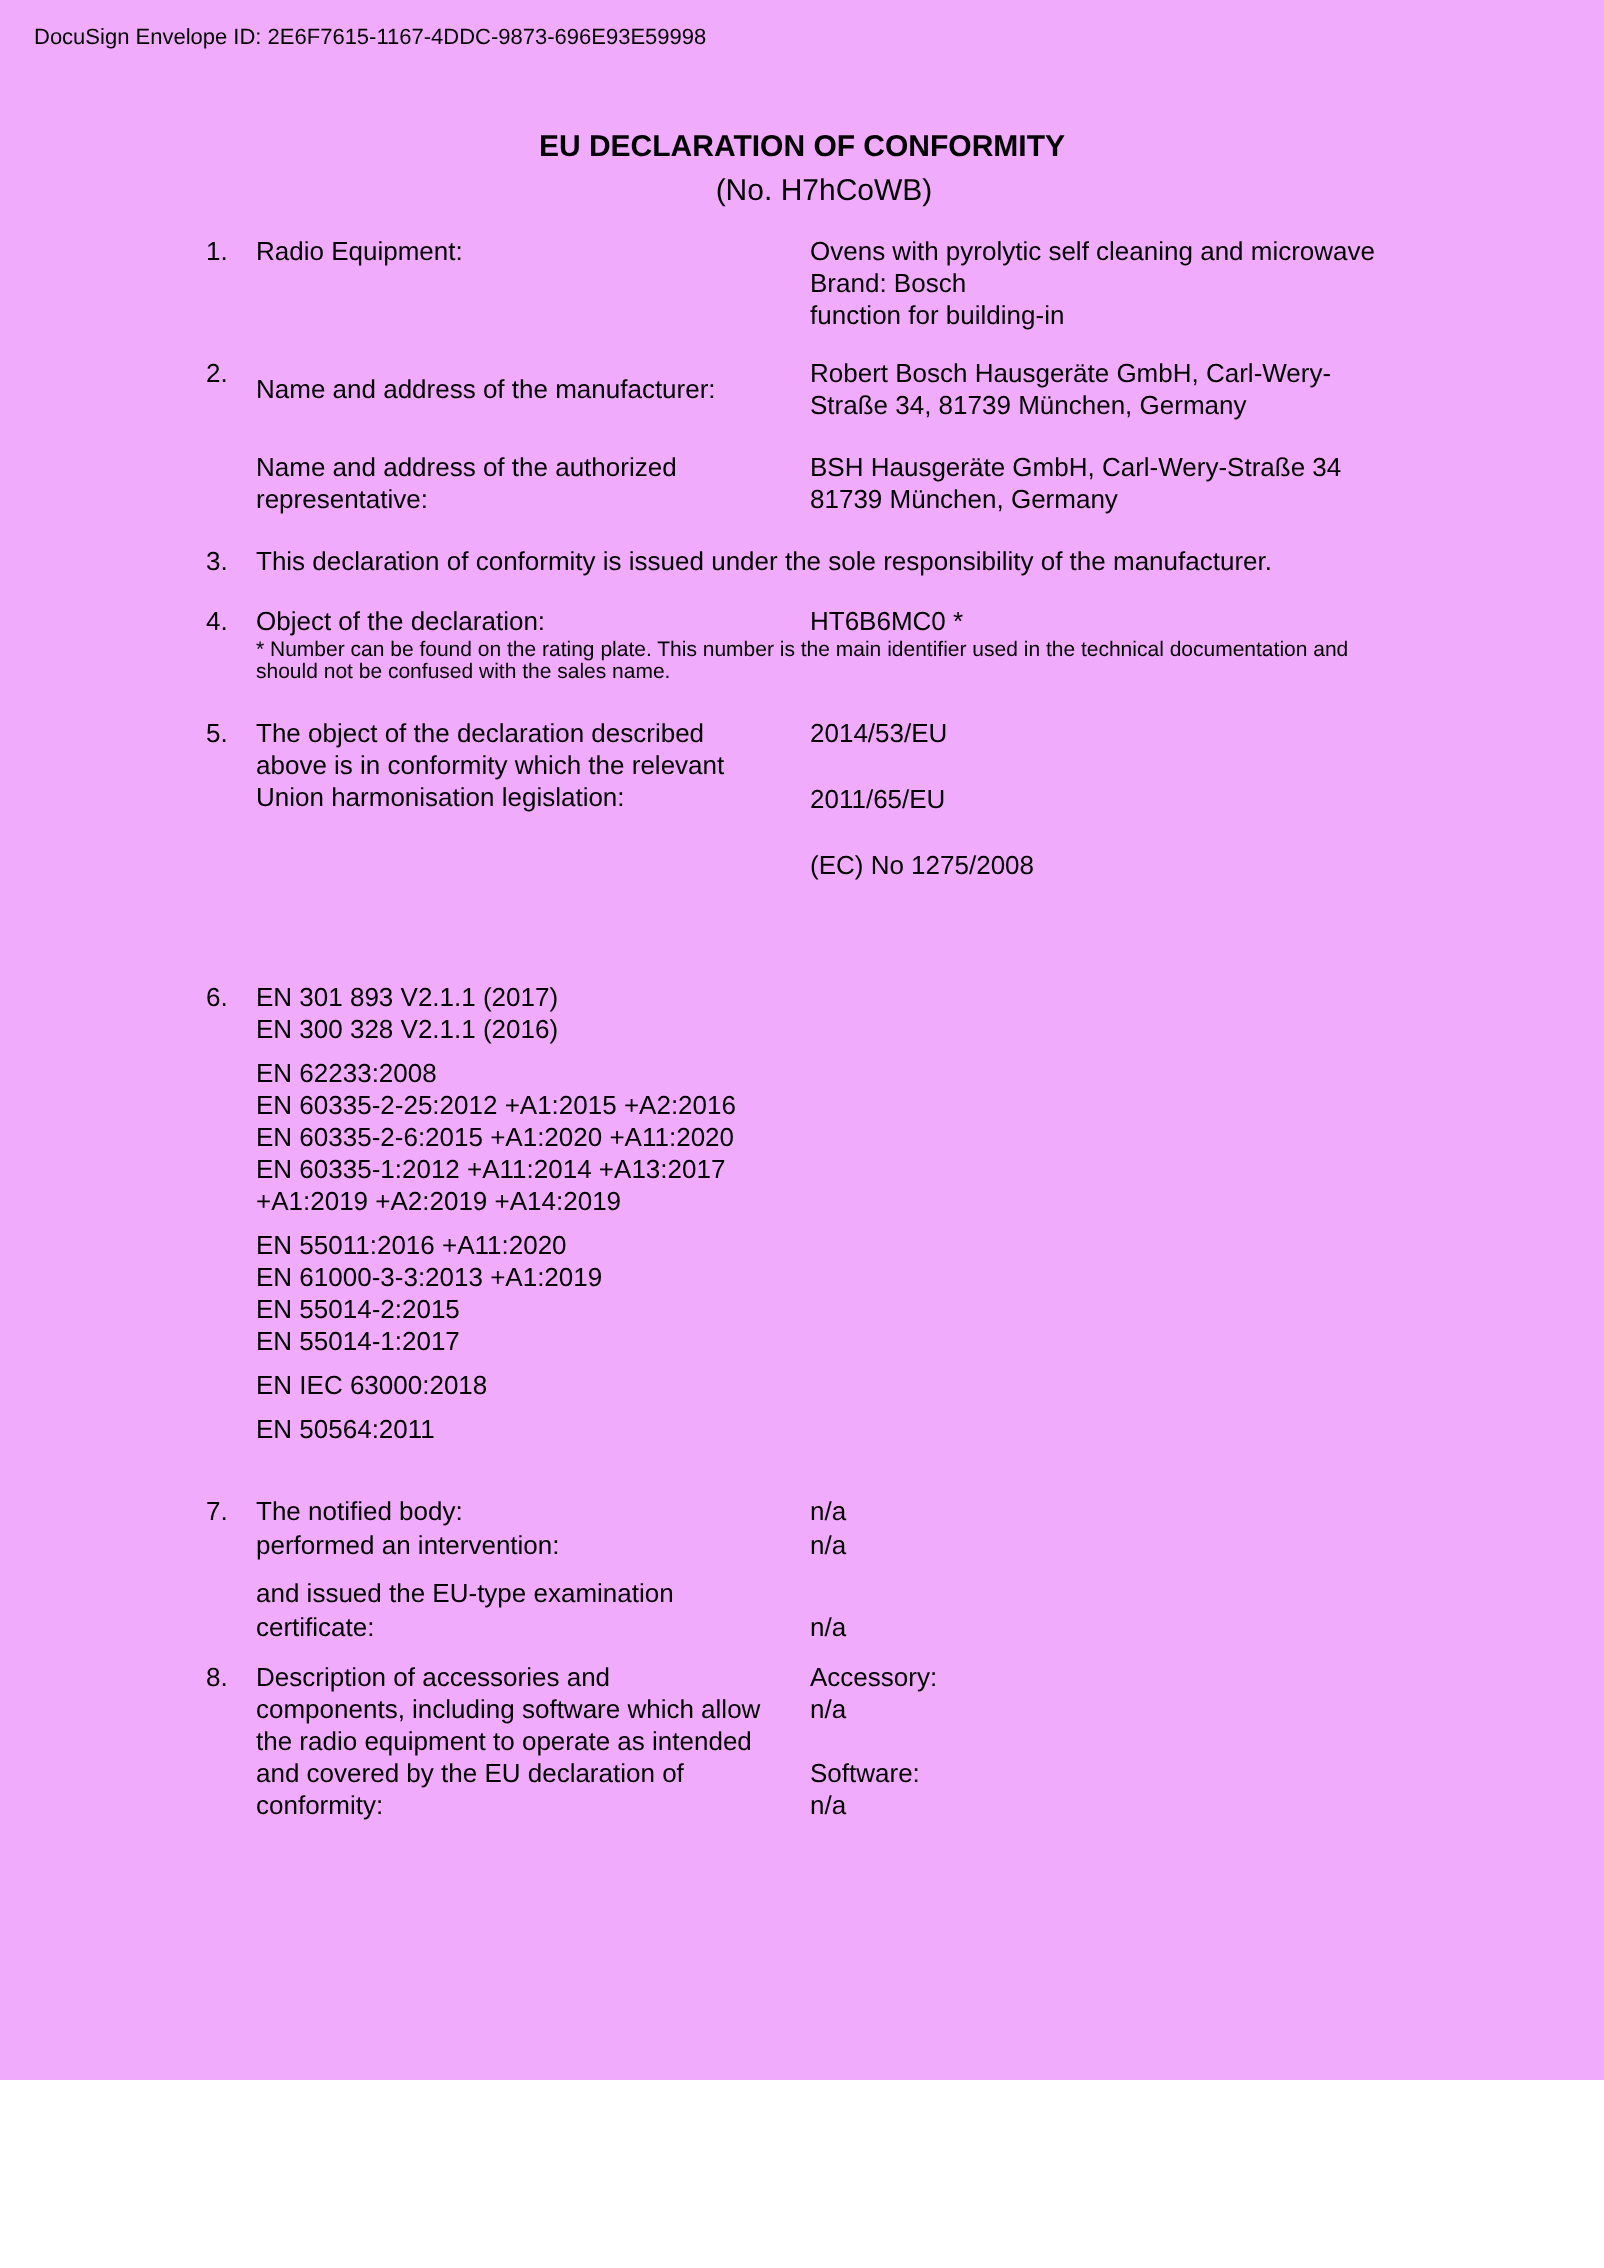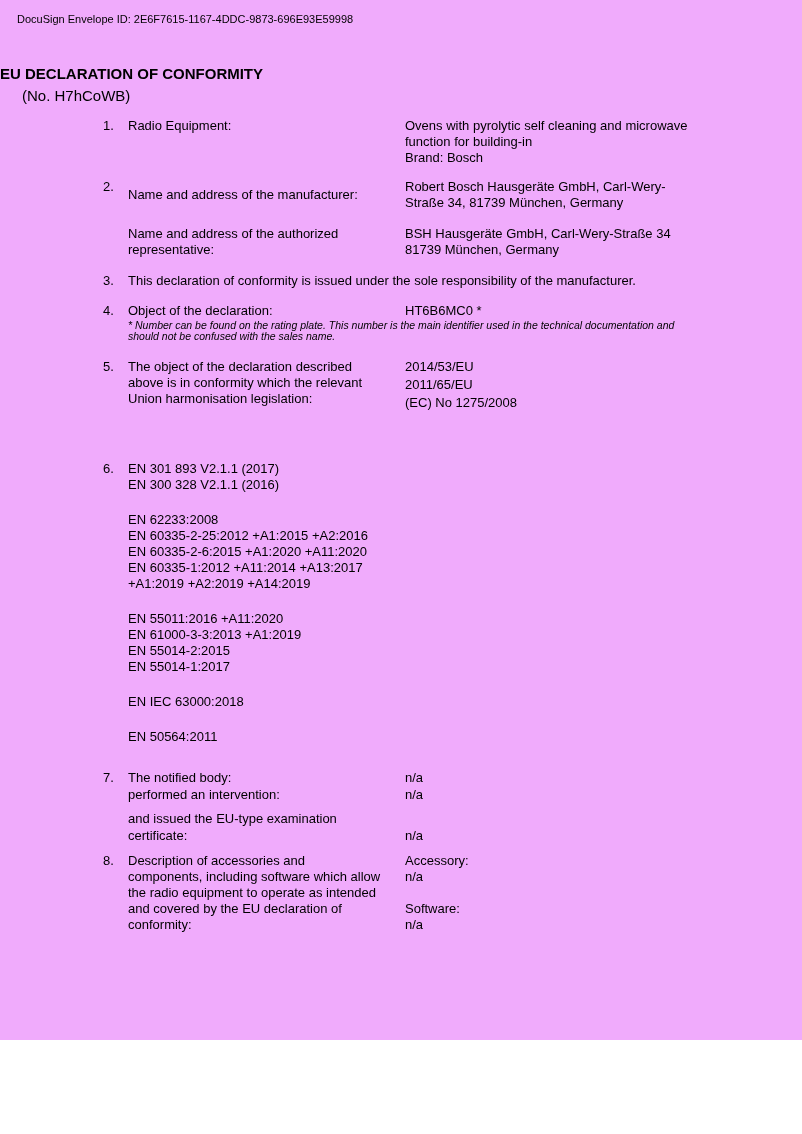--- a/index.html
+++ b/index.html
@@ -17,40 +17,40 @@
   }
   .envelope {
     position: absolute;
     top: 13px;
     left: 17px;
     font-size: 11px;
     line-height: 13px;
     white-space: pre;
   }
   .content { padding-top: 63px; }
-  .title-block { text-align: left; }
+  .title-block { text-align: center; }
   .doc-title  { font-size: 15px; font-weight: bold; line-height: 22px; }
   .doc-subtitle { font-size: 15px; line-height: 22px; margin-left: 22px; }
 
   .items { margin-left: 103px; margin-right: 30px; }
   .item { display: flex; align-items: flex-start; }
   .num   { width: 25px; flex: none; }
   .label { width: 277px; flex: none; }
   .value { flex: 1; min-width: 0; }
   .col   { flex: 1; min-width: 0; }
   .row   { display: flex; align-items: center; }
   .rows  { flex: 1; min-width: 0; }
 
   .lines > div { min-height: 16px; }
-  .spaced > div + div { margin-top: 2px; }
+  .spaced > div + div { margin-top: 17px; }
   .standards > div { min-height: 16px; }
-  .standards > div.gap { margin-top: 19px; }
+  .standards > div.gap { margin-top: 6px; }
 
   .footnote { font-size: 10.5px; line-height: 11px; margin-top: 1px; white-space: nowrap; }
-  .footnote > div { min-height: 11px; font-style: italic; }
+  .footnote > div { min-height: 11px; }
 
   .lh17 { line-height: 17px; }
   .lh17 .lines > div { min-height: 17px; }
   .value-bottom { align-self: flex-end; }
 
   .mt11 { margin-top: 11px; }
   .mt13 { margin-top: 13px; }
   .mt15 { margin-top: 15px; }
   .mt14 { margin-top: 14px; }
   .mt17 { margin-top: 17px; }
@@ -81,22 +81,22 @@
       <div class="doc-subtitle">(No. H7hCoWB)</div>
     </div>
 
     <div class="items">
 
       <div class="item mt11">
         <div class="num">1.</div>
         <div class="label">Radio Equipment:</div>
         <div class="value lines">
             <div>Ovens with pyrolytic self cleaning and microwave</div>
+            <div>Brand: Bosch</div>
             <div>function for building-in</div>
-            <div>Brand: Bosch</div>
           </div>
       </div>
 
       <div class="item mt13">
         <div class="num">2.</div>
         <div class="rows">
           <div class="row">
             <div class="label lines">
                 <div>Name and address of the manufacturer:</div>
               </div>

